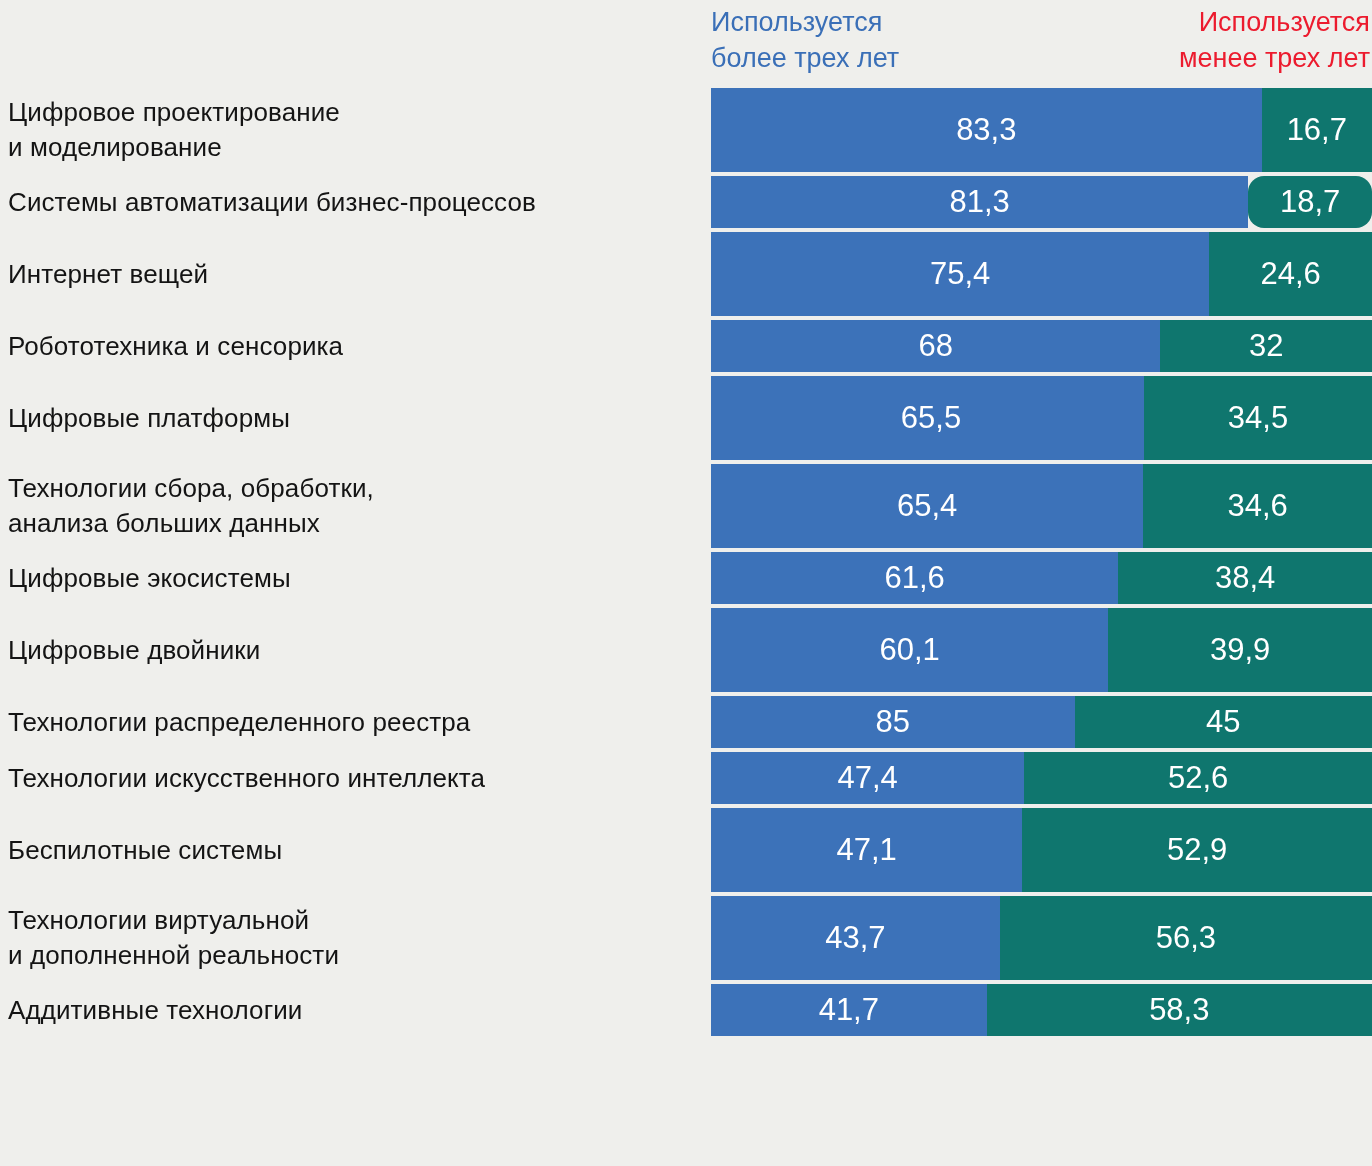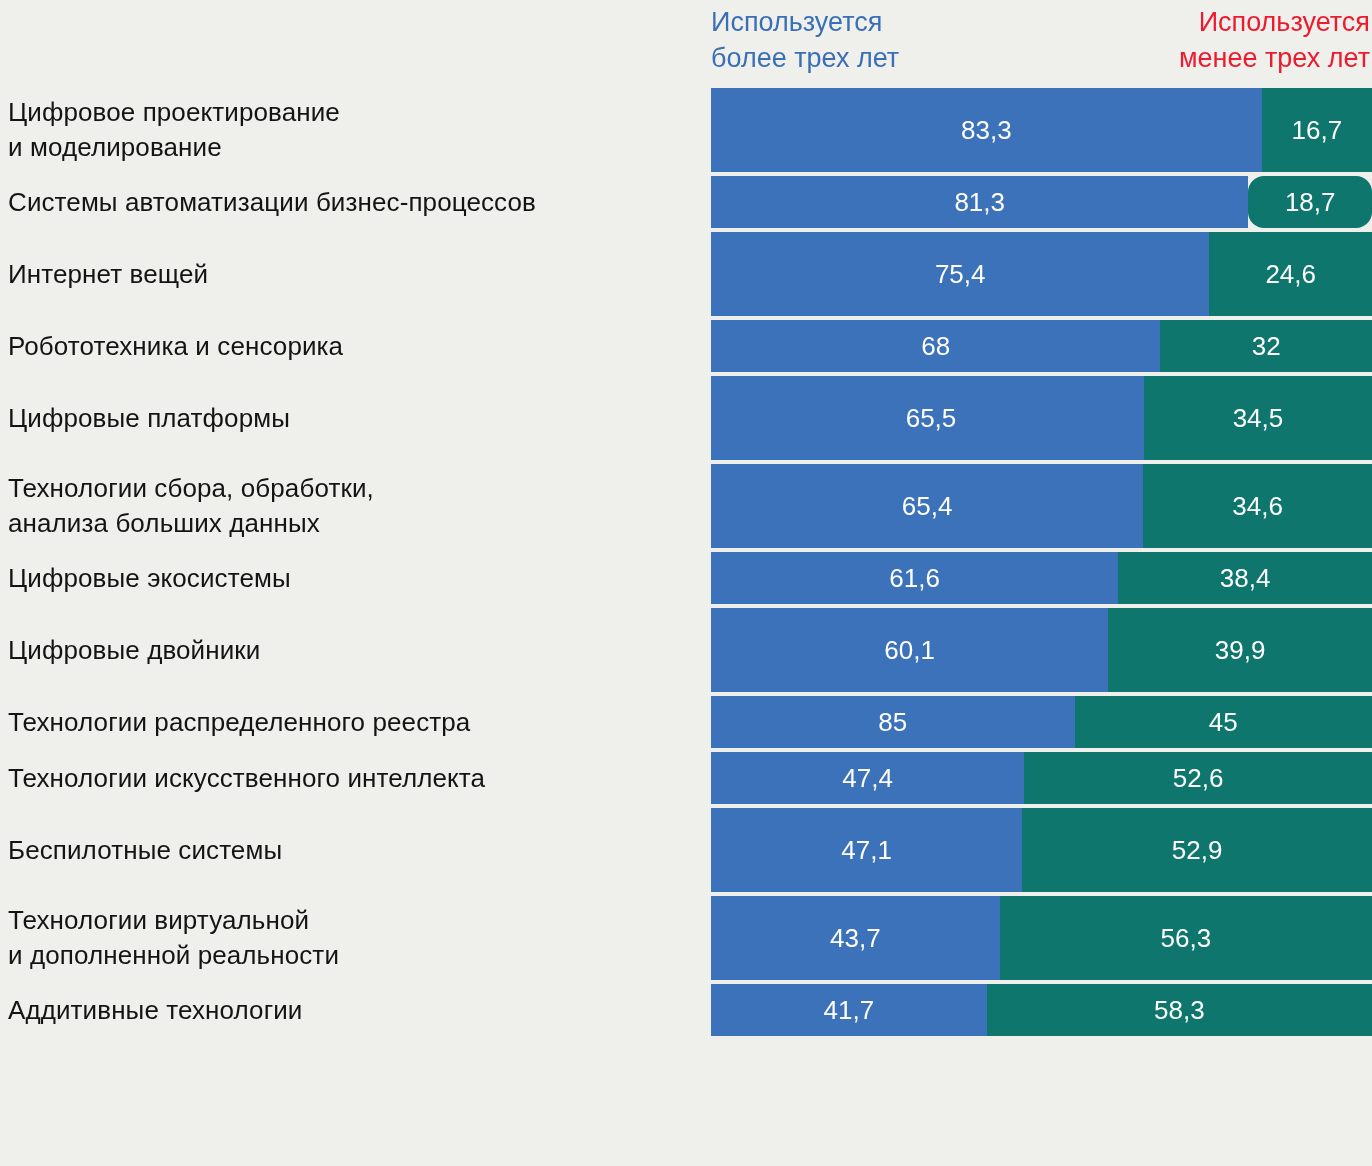--- a/index.html
+++ b/index.html
@@ -83,21 +83,21 @@
     right: 0;
     height: 100%;
     display: flex;
   }
   .seg {
     height: 100%;
     display: flex;
     align-items: center;
     justify-content: center;
     color: #ffffff;
-    font-size: 26px;
+    font-size: 31px;
     box-sizing: border-box;
   }
   .seg-blue { background: #3c72b9; }
   .seg-red  { background: #0f766e; }
 </style>
 </head>
 <body>
 
 <div id="chart">
 

